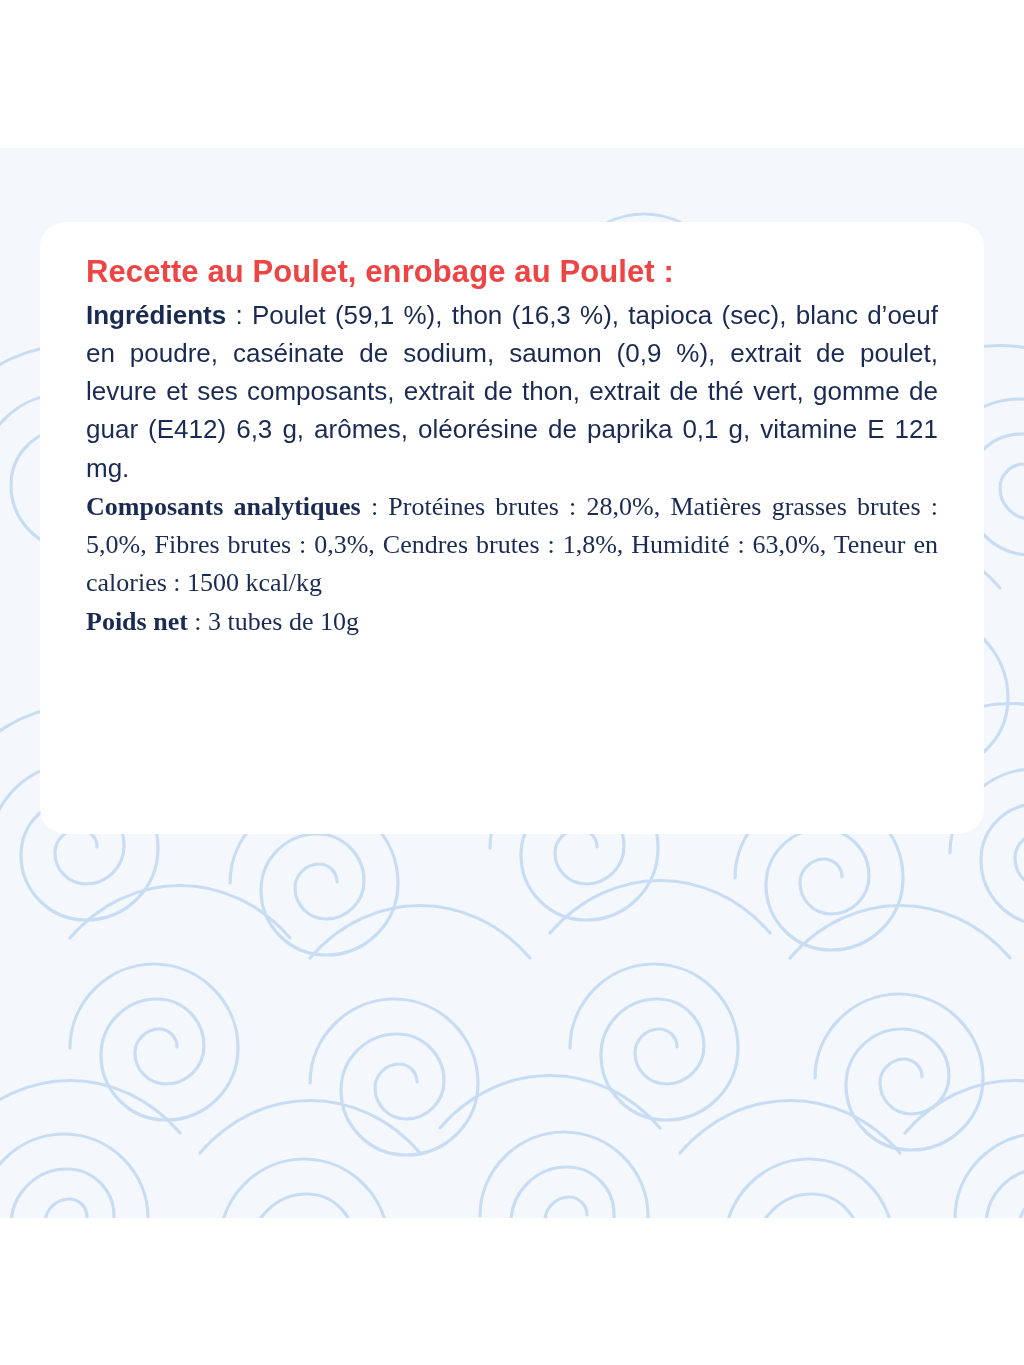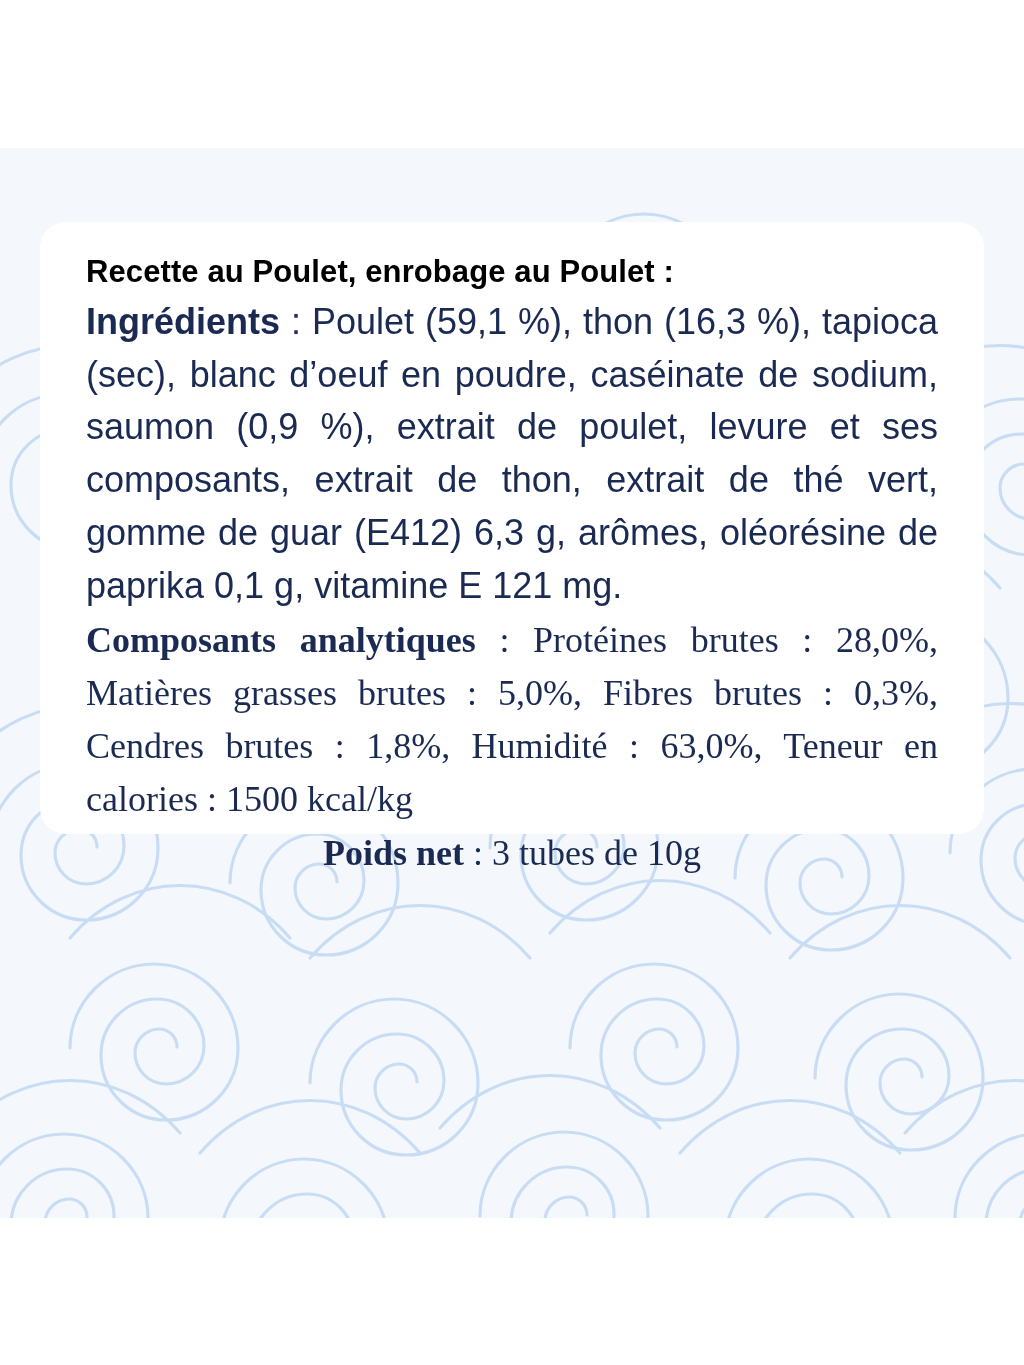--- a/index.html
+++ b/index.html
@@ -56,46 +56,46 @@
   .card-inner {
     position: absolute;
     left: 46px;
     top: 30px;
     width: 852px;
   }
 
   .recipe-title {
     font-size: 31px;
     font-weight: bold;
-    color: #000000;
+    color: #ef4444;
     letter-spacing: 0.1px;
     line-height: 1.28;
     margin: 0 0 4px 0;
   }
 
   .block {
-    font-size: 36px;
+    font-size: 26px;
     color: #1a2a52;
     line-height: 1.47;
     text-align: justify;
     text-justify: inter-word;
     margin: 0;
   }
 
   .block .lead {
     font-weight: bold;
   }
 
   .block + .block {
     margin-top: 1px;
     font-family: Liberation Serif, serif;
   }
 
   .block.last {
-    text-align: center;
+    text-align: left;
   }
 </style>
 </head>
 <body>
 
 <div class="page">
 
   <div class="label-area">
     <svg class="pattern-svg" viewBox="0 0 1024 1070" preserveAspectRatio="none">
       <defs>

